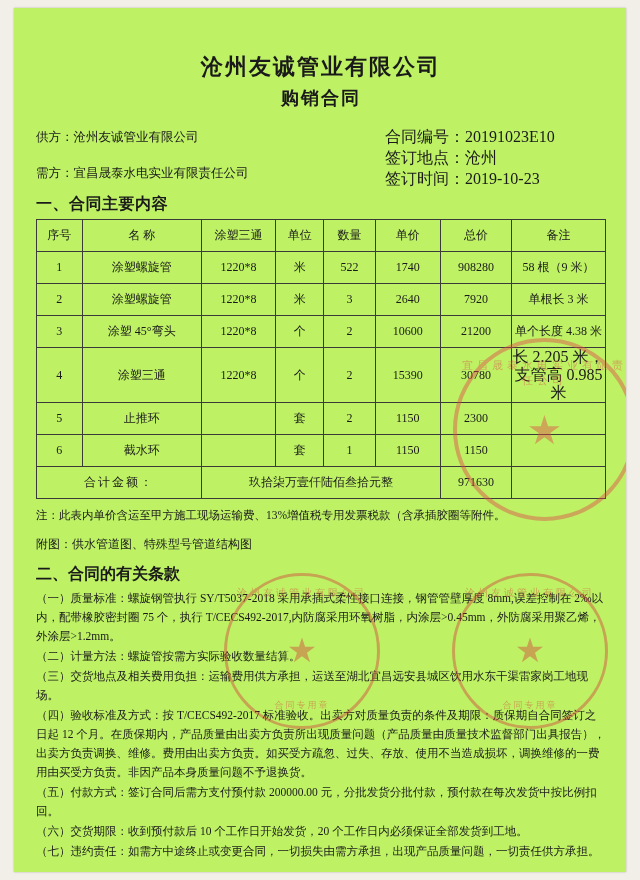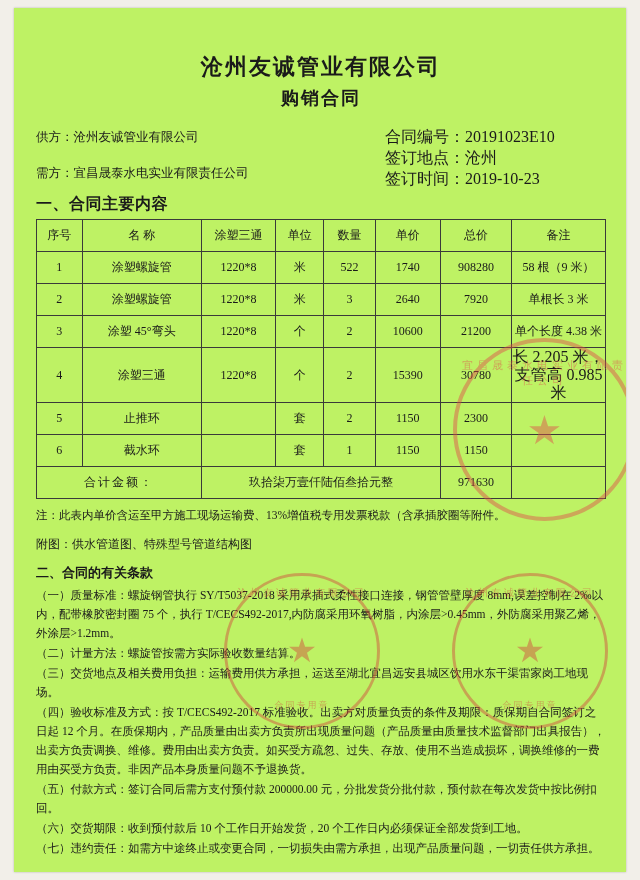--- a/index.html
+++ b/index.html
@@ -85,21 +85,21 @@
   .note{
     font-size:11.5px;
     line-height:18px;
     margin-top:7px;
   }
   .attach{
     font-size:12px;
     margin-top:12px;
   }
   .clause-title{
-    font-size:13px;
+    font-size:16px;
     font-weight:bold;
     margin-top:11px;
     margin-bottom:4px;
   }
   .clause{
     font-size:11.5px;
     line-height:19px;
     margin-top:1px;
     text-indent:0;
   }

